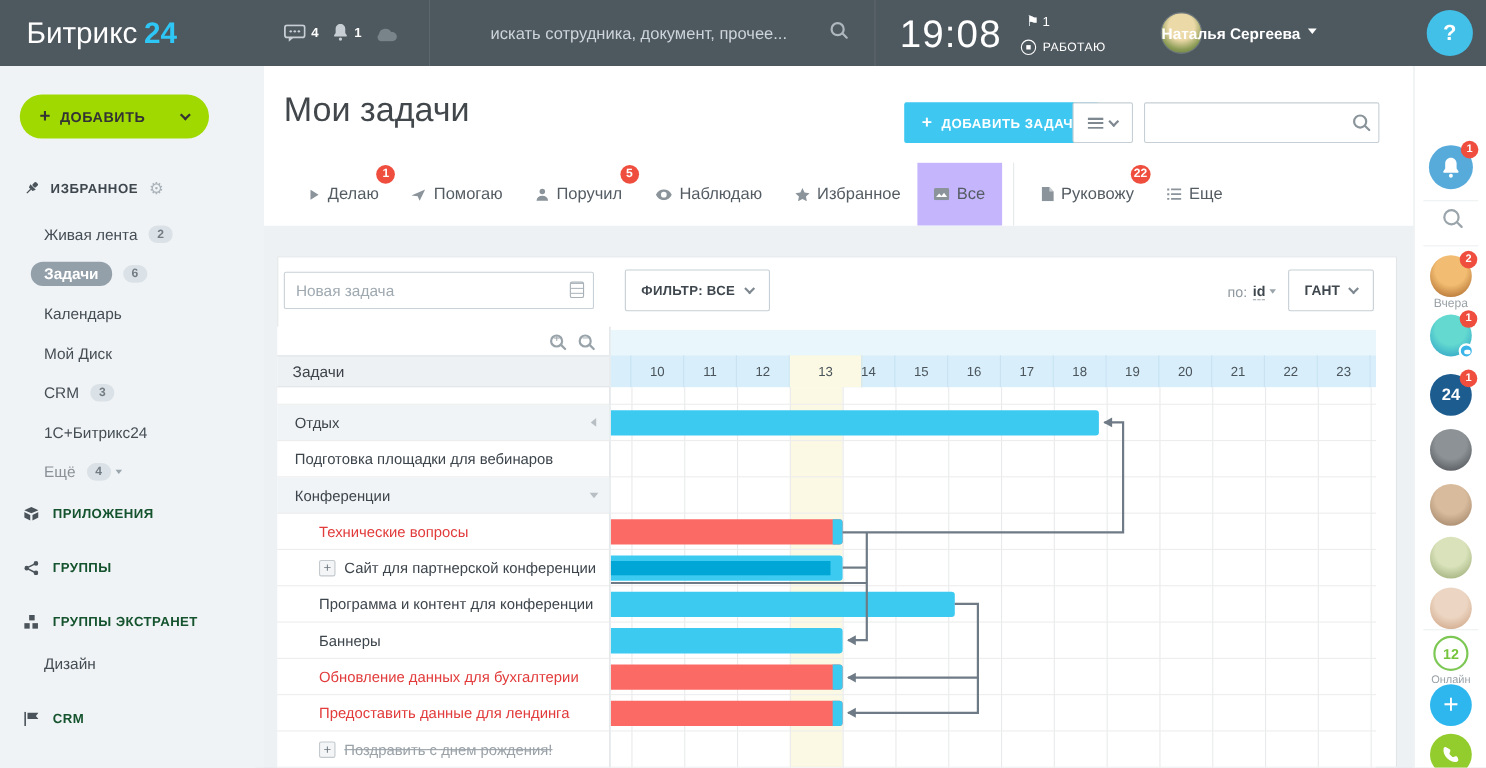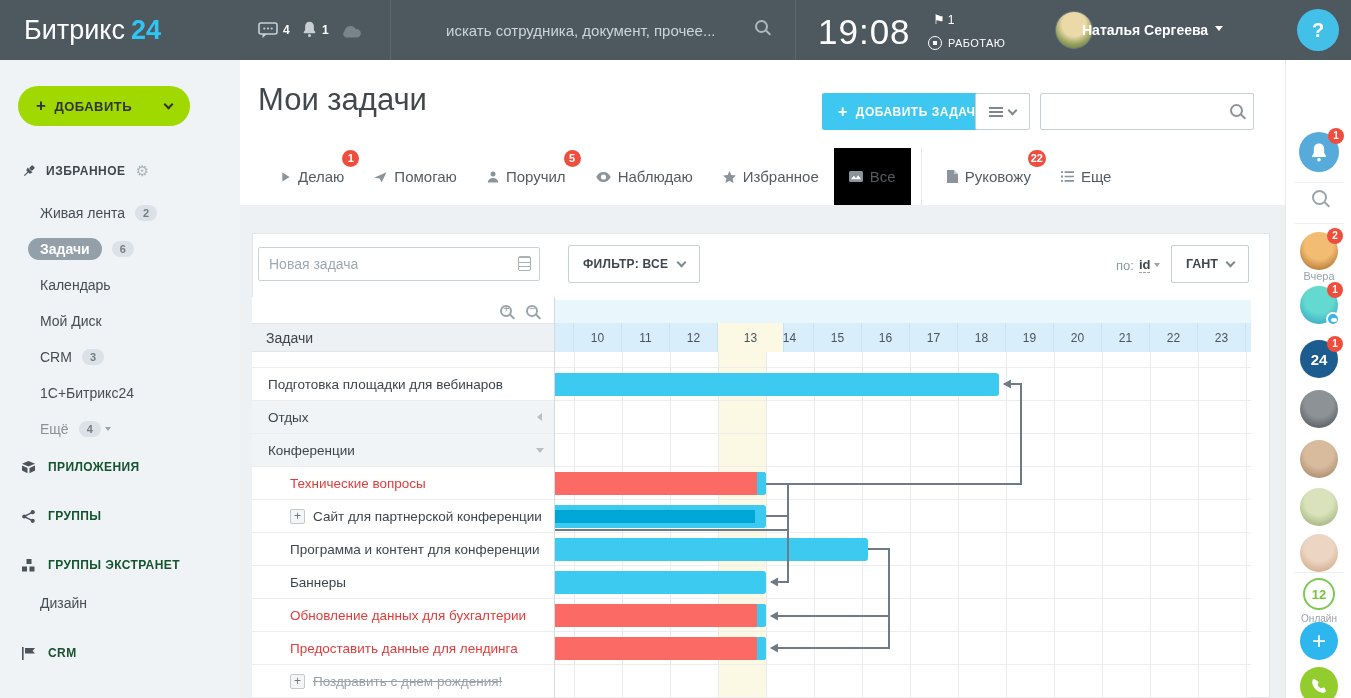--- a/index.html
+++ b/index.html
@@ -19,21 +19,21 @@
   .mag{display:inline-block;width:13px;height:13px;border:2px solid currentColor;border-radius:50%;position:relative;}
   .mag::after{content:"";position:absolute;width:2px;height:7px;background:currentColor;right:-3px;bottom:-5px;transform:rotate(-45deg);border-radius:1px;}
   .tb-mag{position:absolute;left:755px;top:20px;color:#aeb7bd;}
   .tb-time{position:absolute;left:818px;top:12px;font-size:35px;font-weight:300;color:#fff;letter-spacing:1px;}
   .tb-flag{position:absolute;left:933px;top:12px;color:#fff;font-size:12px;}
   .tb-flag .fl{font-size:13px;margin-right:3px;}
   .tb-status{position:absolute;left:928px;top:36px;color:#fff;font-size:11px;display:flex;align-items:center;letter-spacing:.4px;}
   .stop-ic{display:inline-block;width:14px;height:14px;border:1.5px solid #fff;border-radius:50%;margin-right:6px;position:relative;}
   .stop-ic::after{content:"";position:absolute;left:4px;top:4px;width:4px;height:4px;background:#fff;}
   .tb-avatar{position:absolute;left:1055px;top:11px;width:38px;height:38px;border-radius:50%;background:radial-gradient(circle at 50% 35%,#ecd9a8 0 40%,#8a9b55 70%,#5c6e3a);border:1px solid #6c767d;}
-  .tb-name{position:absolute;left:1082px;top:22px;color:#fff;font-size:14px;font-weight:bold;display:flex;align-items:flex-start;}
+  .tb-name{position:absolute;left:1056px;top:22px;color:#fff;font-size:14px;font-weight:bold;display:flex;align-items:flex-start;}
   .caret-d{display:inline-block;width:0;height:0;border:4px solid transparent;border-top:5px solid currentColor;margin-left:7px;margin-top:4px;}
   .tb-help{position:absolute;left:1297px;top:9px;width:42px;height:42px;border-radius:50%;background:#42c0e8;color:#fff;font-size:20px;font-weight:bold;text-align:center;line-height:42px;}
 
   
   .lsb{position:absolute;left:0;top:60px;width:240px;height:638px;background:#eff3f6;z-index:20;}
   .add-btn{position:absolute;left:18px;top:26px;width:172px;height:40px;border-radius:21px;background:#9fd900;color:#333;font-size:13px;font-weight:bold;display:flex;align-items:center;justify-content:space-between;padding:0 18px;letter-spacing:.5px;}
   .add-btn .plus{font-size:17px;font-weight:bold;margin-right:8px;}
   .add-btn .chev{margin-left:8px;}
   .chev{display:inline-block;width:7px;height:7px;border-right:2px solid currentColor;border-bottom:2px solid currentColor;transform:rotate(45deg);margin-top:-3px;}
   .fav-head{position:absolute;left:22px;top:102px;display:flex;align-items:center;color:#3f474e;font-size:12px;font-weight:bold;letter-spacing:.5px;}
@@ -52,21 +52,21 @@
   .page-title{position:absolute;left:258px;top:82px;font-size:31px;font-weight:300;color:#42474c;}
   .addtask-btn{position:absolute;left:822px;top:93px;height:37px;background:#3ec7f0;color:#fff;border:none;border-radius:2px;font-size:12px;font-weight:bold;letter-spacing:.5px;padding:0 16px;display:flex;align-items:center;}
   .addtask-btn .plus{font-size:16px;margin-right:8px;font-weight:bold;}
   .sort-btn{position:absolute;left:975px;top:93px;width:55px;height:37px;background:#fff;border:1px solid #c6cfd5;border-radius:2px;display:flex;align-items:center;justify-content:center;color:#7e8890;}
   .bars-ic{width:14px;height:10px;display:inline-block;background:linear-gradient(#7e8890 0 2px,transparent 2px 4px,#7e8890 4px 6px,transparent 6px 8px,#7e8890 8px 10px);margin-right:6px;}
   .hsearch{position:absolute;left:1040px;top:93px;width:214px;height:37px;border:1px solid #c6cfd5;border-radius:2px;background:#fff;}
   .hsearch .mag{position:absolute;right:10px;top:10px;color:#8a949b;}
   .tabs{position:absolute;left:240px;top:148px;width:1045px;height:57px;background:#fff;display:flex;align-items:stretch;padding-left:25px;z-index:5;}
   .tab{position:relative;display:flex;align-items:center;padding:0 15px;font-size:15px;color:#545c63;}
   .tab .ti{color:#8b949b;margin-right:7px;display:flex;}
-  .tab.sel{background:#000000;}
+  .tab.sel{background:#c4b5fd;}
   .tab-div{width:1px;background:#e4e8ea;margin:0 10px;}
   .rbadge{position:absolute;top:2px;right:0;min-width:17px;height:17px;border-radius:9px;background:#ef4e3e;color:#fff;font-size:11px;font-weight:bold;line-height:17px;text-align:center;padding:0 3px;}
 
   
   .card{position:absolute;left:252px;top:233px;width:1018px;height:465px;background:#fff;border:1px solid #e2e6e8;}
   .newtask{position:absolute;left:258px;top:247px;width:282px;height:34px;border:1px solid #c8d1d7;border-radius:2px;padding:0 30px 0 10px;font-size:14px;color:#444;outline:none;}
   .newtask::placeholder{color:#9fa9b0;opacity:1;}
   .nt-ic{position:absolute;left:518px;top:256px;width:13px;height:15px;border:1px solid #a8b1b8;border-radius:2px;background:linear-gradient(transparent 0 3px,#a8b1b8 3px 4px,transparent 4px 7px,#a8b1b8 7px 8px,transparent 8px 11px,#a8b1b8 11px 12px,transparent 12px);background-origin:content-box;padding:2px;}
   .filter-btn{position:absolute;left:568px;top:245px;height:38px;background:#fff;border:1px solid #c6cfd5;border-radius:2px;font-size:12px;font-weight:bold;color:#3f474e;letter-spacing:.3px;display:flex;align-items:center;padding:0 14px;}
   .filter-btn .chev{color:#7e8890;margin-left:10px;}
@@ -366,26 +366,26 @@
     </button>
 
   <div class="gpanel">
     <div class="zoomrow">
       <span class="zbtn" style="right:42px;"><span class="mag"></span><span class="zg">+</span></span>
       <span class="zbtn" style="right:16px;"><span class="mag"></span><span class="zg">−</span></span>
     </div>
     <div class="phead">Задачи</div>
     <div class="pblank"></div>
     <div id="prow-list">
-        <div class="prow">
-          <div class="plabel">Подготовка площадки для вебинаров</div>
-        </div>
         <div class="prow group">
           <div class="plabel">Отдых</div>
           <div class="tri-l"></div>
+        </div>
+        <div class="prow">
+          <div class="plabel">Подготовка площадки для вебинаров</div>
         </div>
         <div class="prow group">
           <div class="plabel">Конференции</div>
           <div class="tri-d"></div>
         </div>
         <div class="prow overdue ind">
           <div class="plabel">Технические вопросы</div>
         </div>
         <div class="prow ind">
           <div class="plusbox">+</div>

